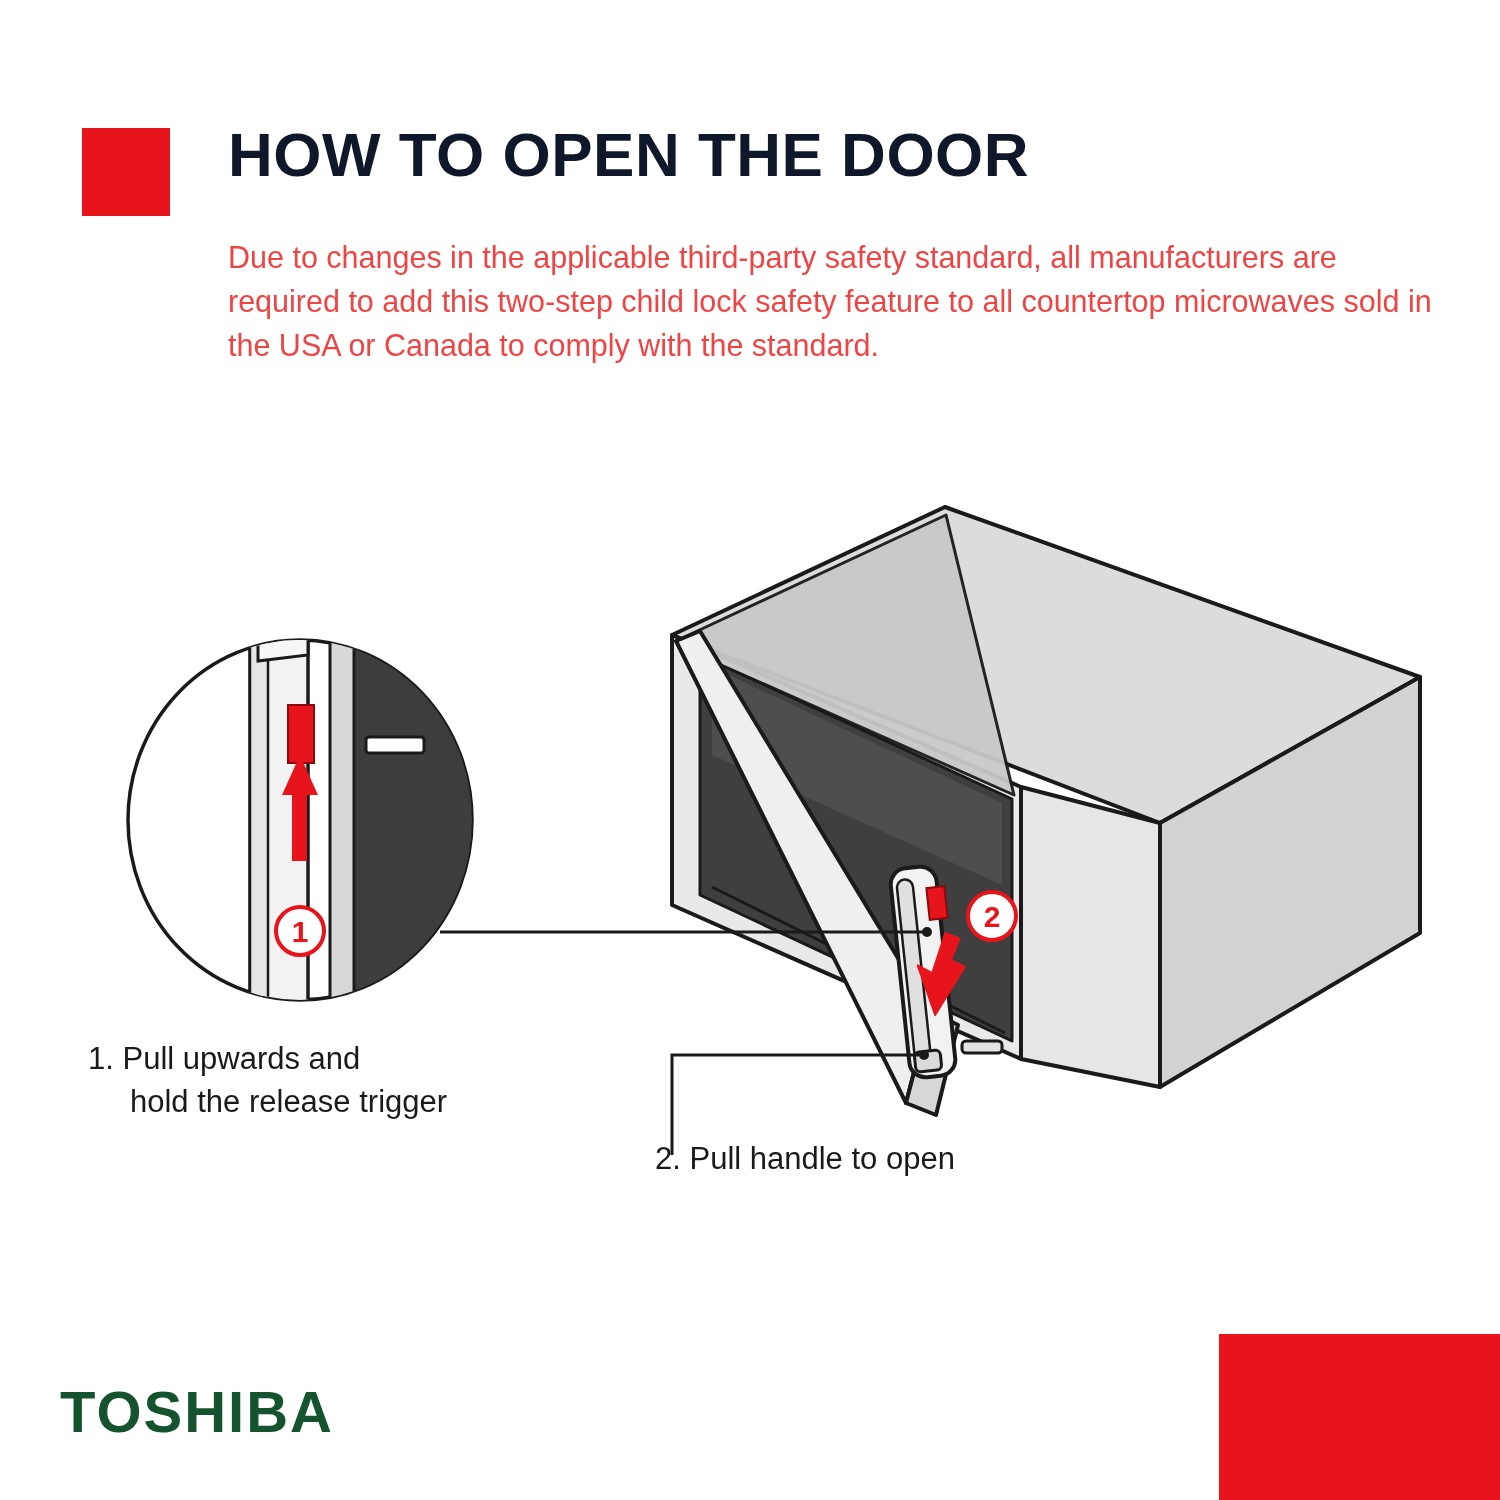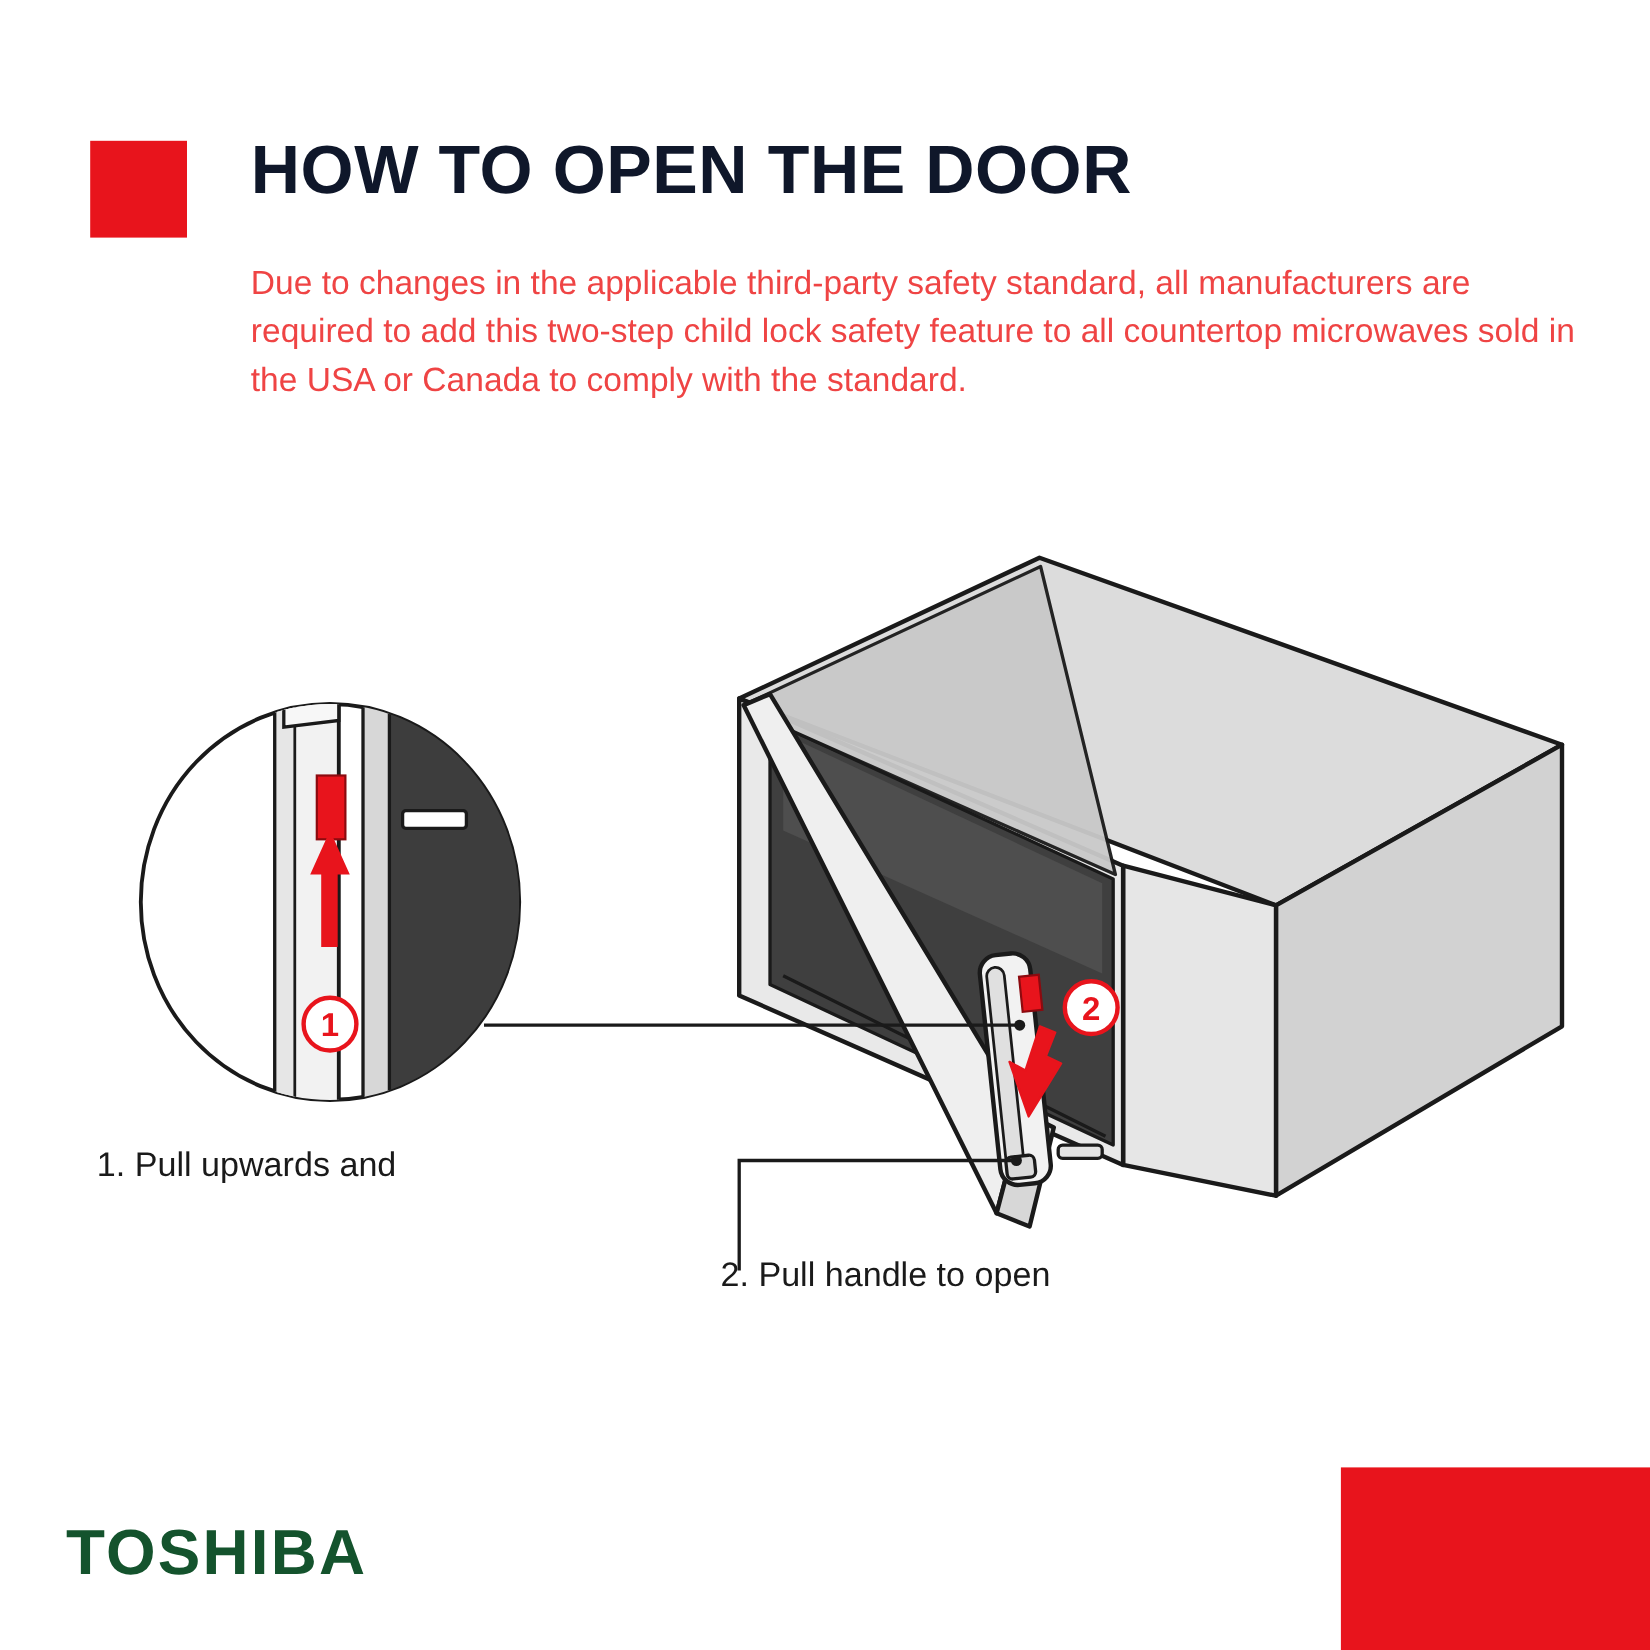--- a/index.html
+++ b/index.html
@@ -166,20 +166,21 @@
       </g>
       <g>
         <circle cx="300" cy="476" r="24" fill="#ffffff" stroke="#e8141c" stroke-width="4"></circle>
         <text x="300" y="487" text-anchor="middle" font-family="Liberation Sans, sans-serif" font-size="30" font-weight="bold" fill="#e8141c">1</text>
       </g>
     </g>
   </svg>
 
   <div class="caption caption-1">
     <span>1. Pull upwards and</span>
+    <span class="ln2">hold the release trigger</span>
   </div>
 
   <div class="caption caption-2">
     <span>2. Pull handle to open</span>
   </div>
 
   <div class="toshiba-logo">TOSHIBA</div>
   <div class="red-block"></div>
 </div>
 

